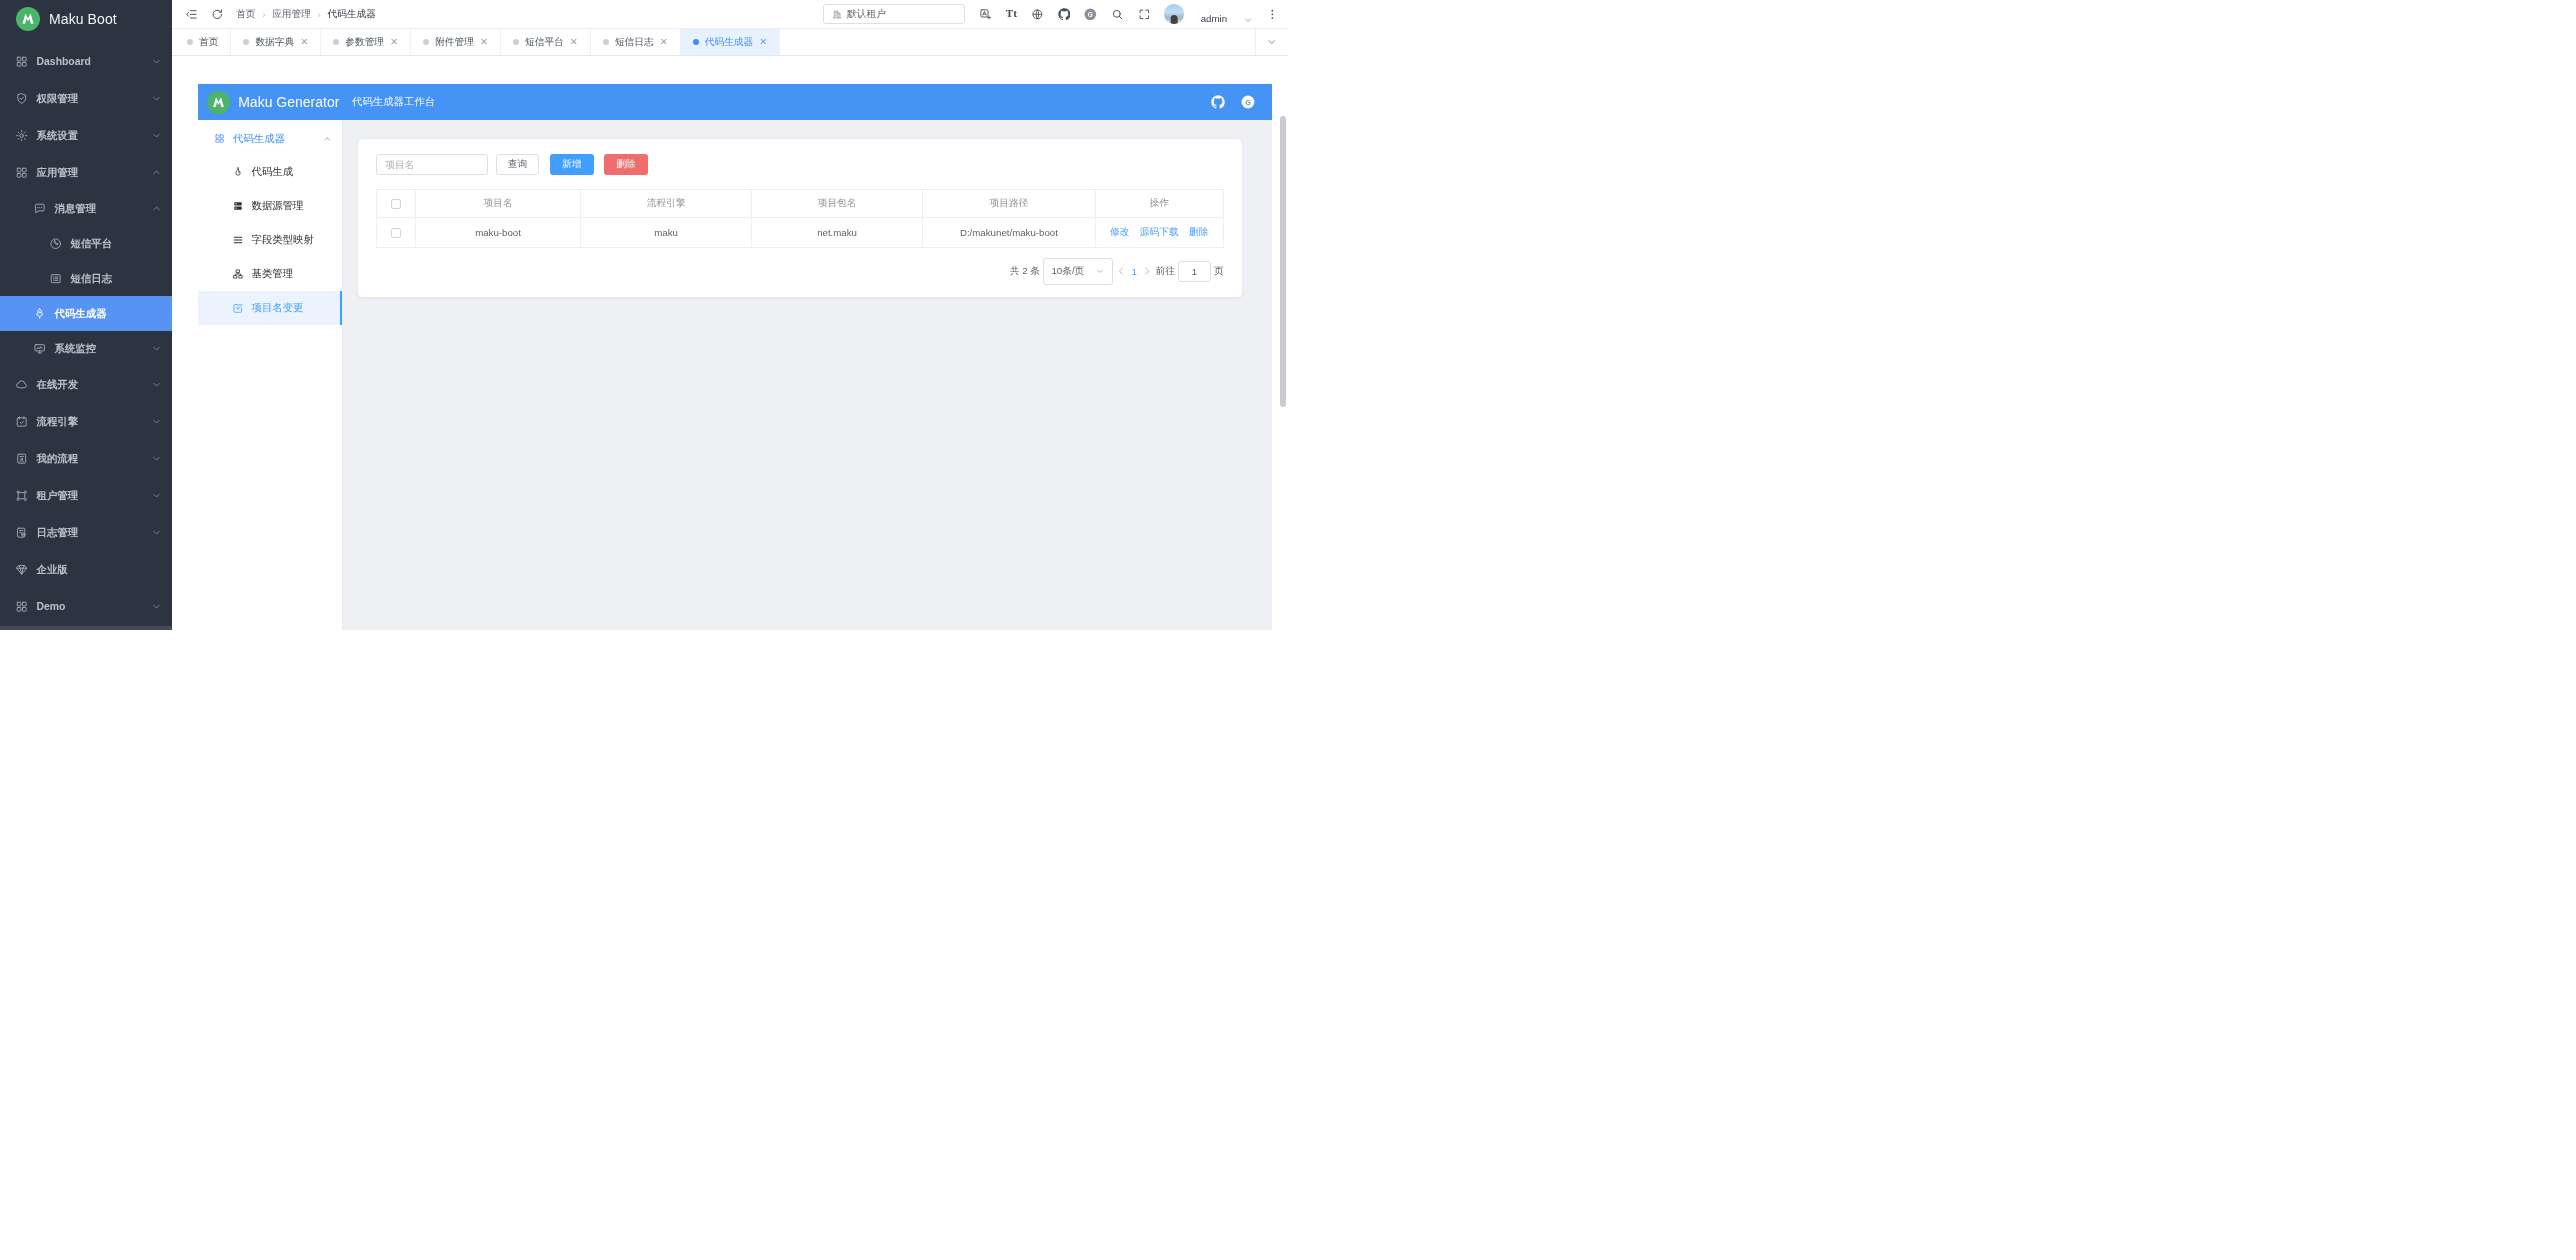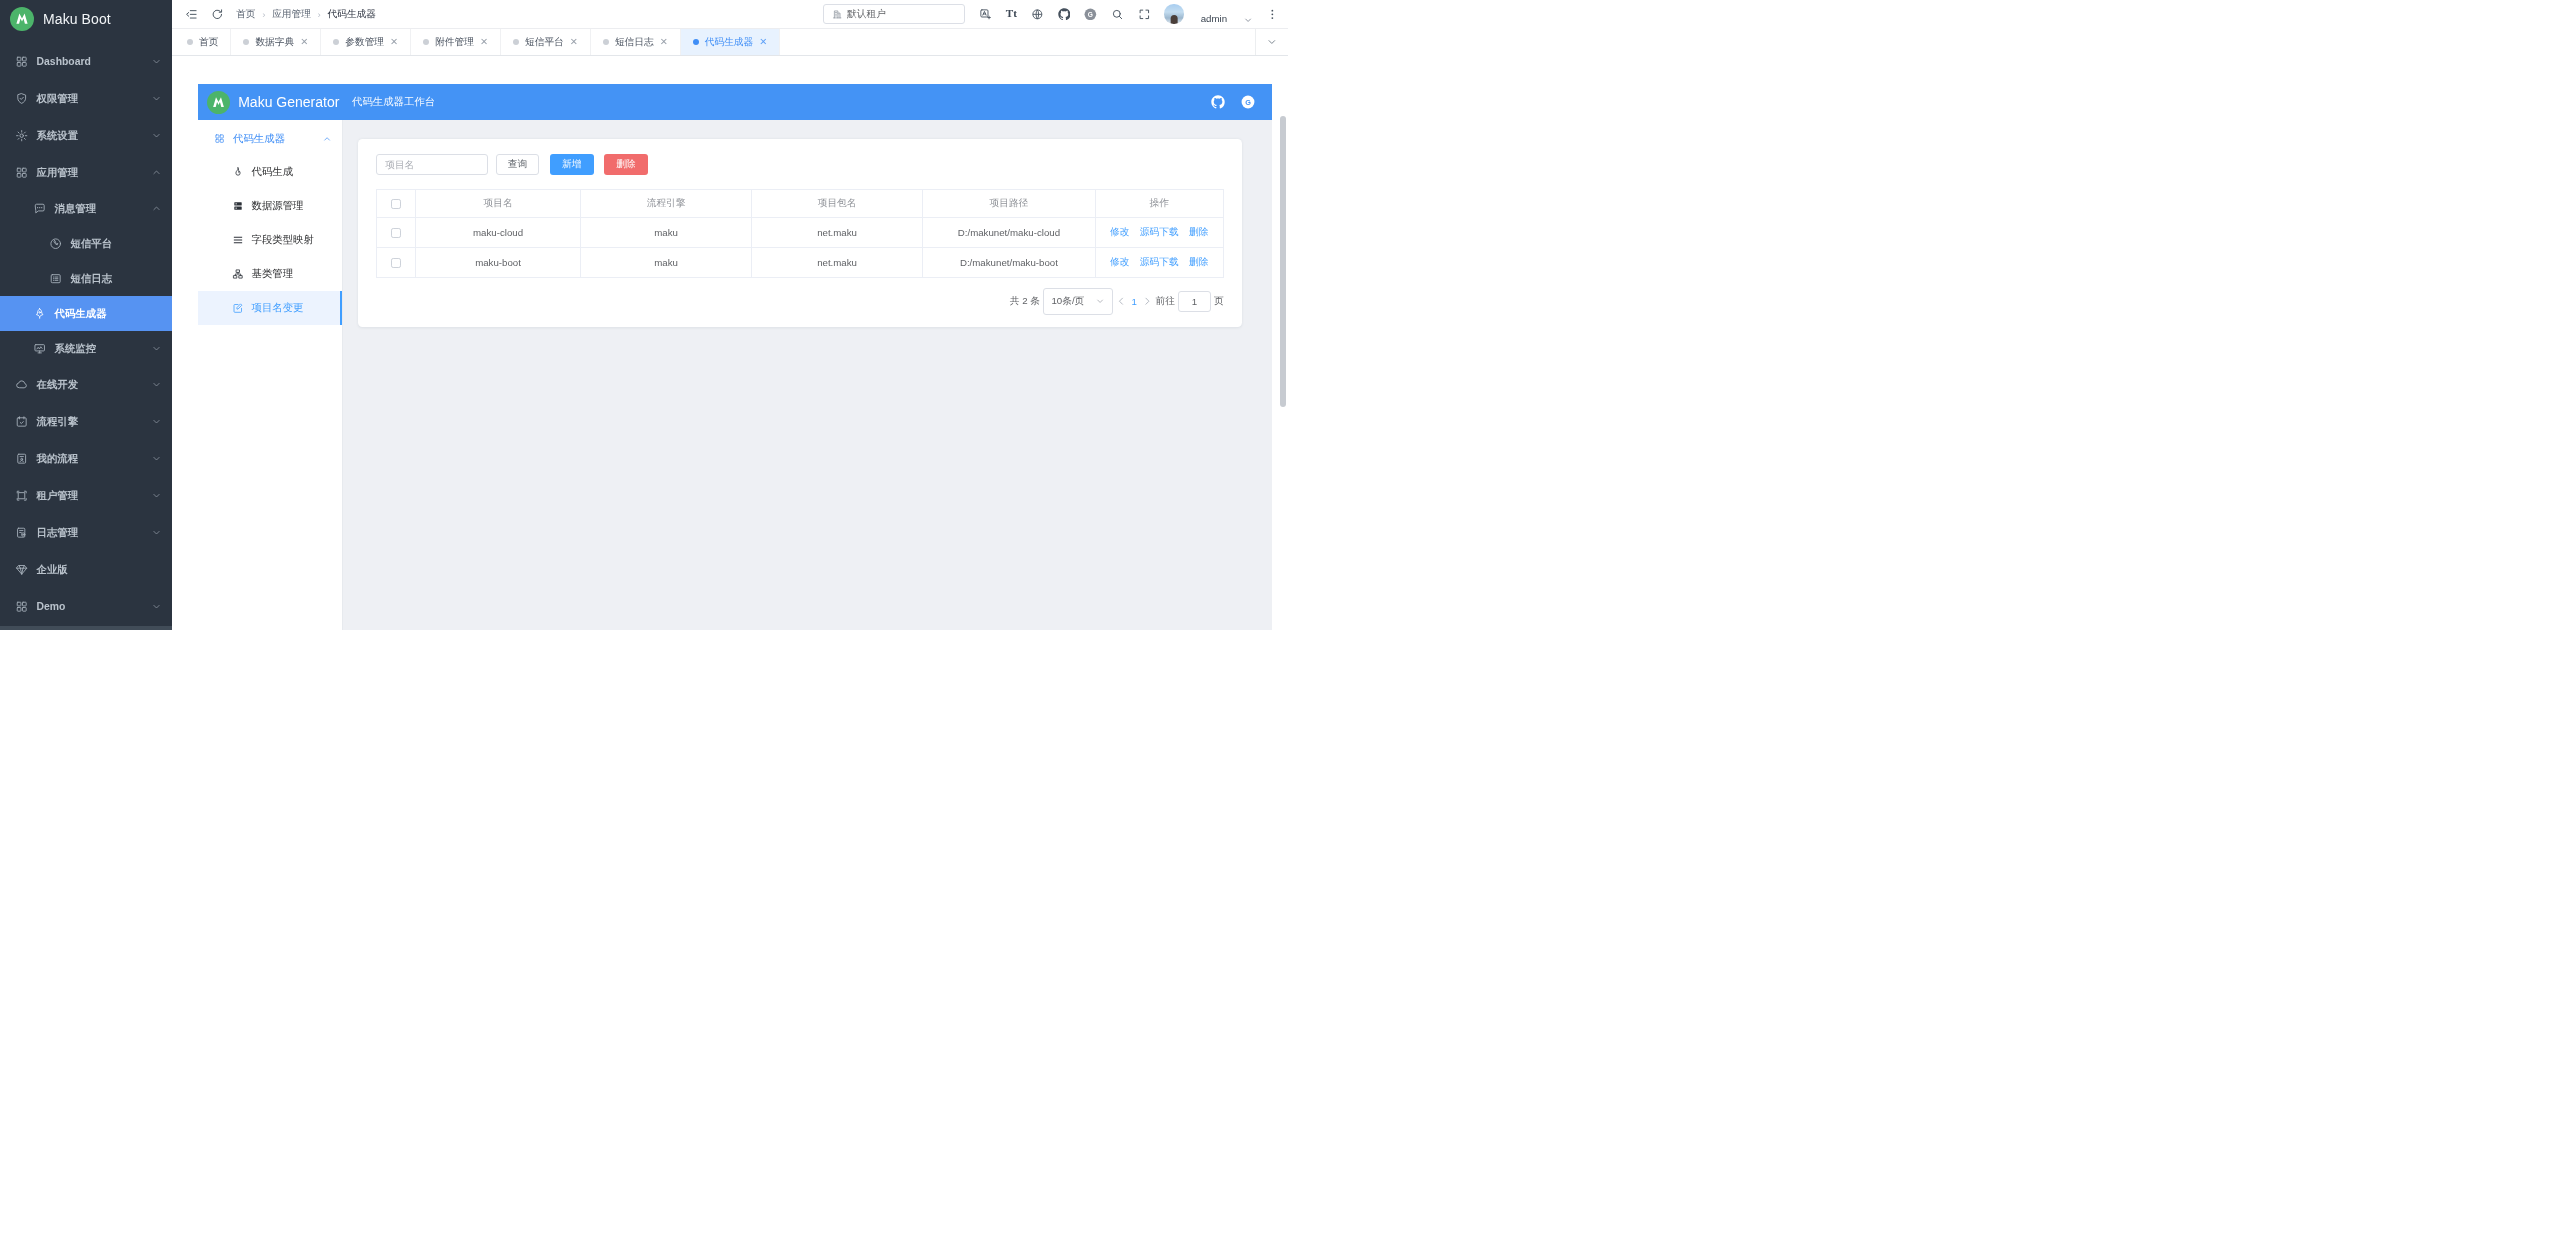--- a/index.html
+++ b/index.html
@@ -2,21 +2,21 @@
 <html><head>
 <meta charset="utf-8">
 <style>
   * { margin:0; padding:0; box-sizing:border-box; }
   html,body { width:1288px; height:630px; overflow:hidden; background:#fff;
     font-family:"Liberation Sans","DejaVu Sans",sans-serif; font-size:9.7px; color:#303133; }
   .app { display:flex; width:100%; height:100%; }
 
   
   .sidebar { position:relative; width:172px; height:100%; background:#2b3440; flex:0 0 172px; overflow:hidden; }
-  .logo-row { display:flex; align-items:center; height:37px; padding-left:10px; }
+  .logo-row { display:flex; align-items:center; height:37px; padding-left:16px; }
   .logo-row .logo-badge { width:24px; height:24px; flex:0 0 24px; }
   .logo-row .logo-text { color:#f2f5f7; font-size:14px; margin-left:9px; letter-spacing:0.1px; }
   .side-menu { margin-top:6px;font-weight:bold; }
   .side-item { position:relative; display:flex; align-items:center; color:#bac3cc; cursor:pointer; }
   .side-item.l1 { height:37px; padding-left:15px; font-size:10.4px; }
   .side-item.l2 { height:35px; padding-left:33px; font-size:10.4px; }
   .side-item.l3 { height:35px; padding-left:49px; font-size:10.4px; }
   .side-item .ic { width:13.4px; height:13.4px; color:#a6b0ba; flex:0 0 13.4px; }
   .side-item .lbl { margin-left:8.2px; }
   .side-item .chev { position:absolute; right:11.2px; width:9px; height:9px; color:#8d97a2; }
@@ -587,28 +587,20 @@
                       <th>项目名</th>
                       <th>流程引擎</th>
                       <th>项目包名</th>
                       <th>项目路径</th>
                       <th>操作</th>
                     </tr>
                   </thead>
                 <tbody id="tbody">
                     <tr>
                       <td><span class="cb"></span></td>
-                      <td>maku-cloud</td>
-                      <td>maku</td>
-                      <td>net.maku</td>
-                      <td>D:/makunet/maku-cloud</td>
-                      <td><span class="lnk">修改</span><span class="lnk">源码下载</span><span class="lnk">删除</span></td>
-                    </tr>
-                    <tr>
-                      <td><span class="cb"></span></td>
                       <td>maku-boot</td>
                       <td>maku</td>
                       <td>net.maku</td>
                       <td>D:/makunet/maku-boot</td>
                       <td><span class="lnk">修改</span><span class="lnk">源码下载</span><span class="lnk">删除</span></td>
                     </tr>
                   </tbody>
               </table>
 
               <div class="pager">

